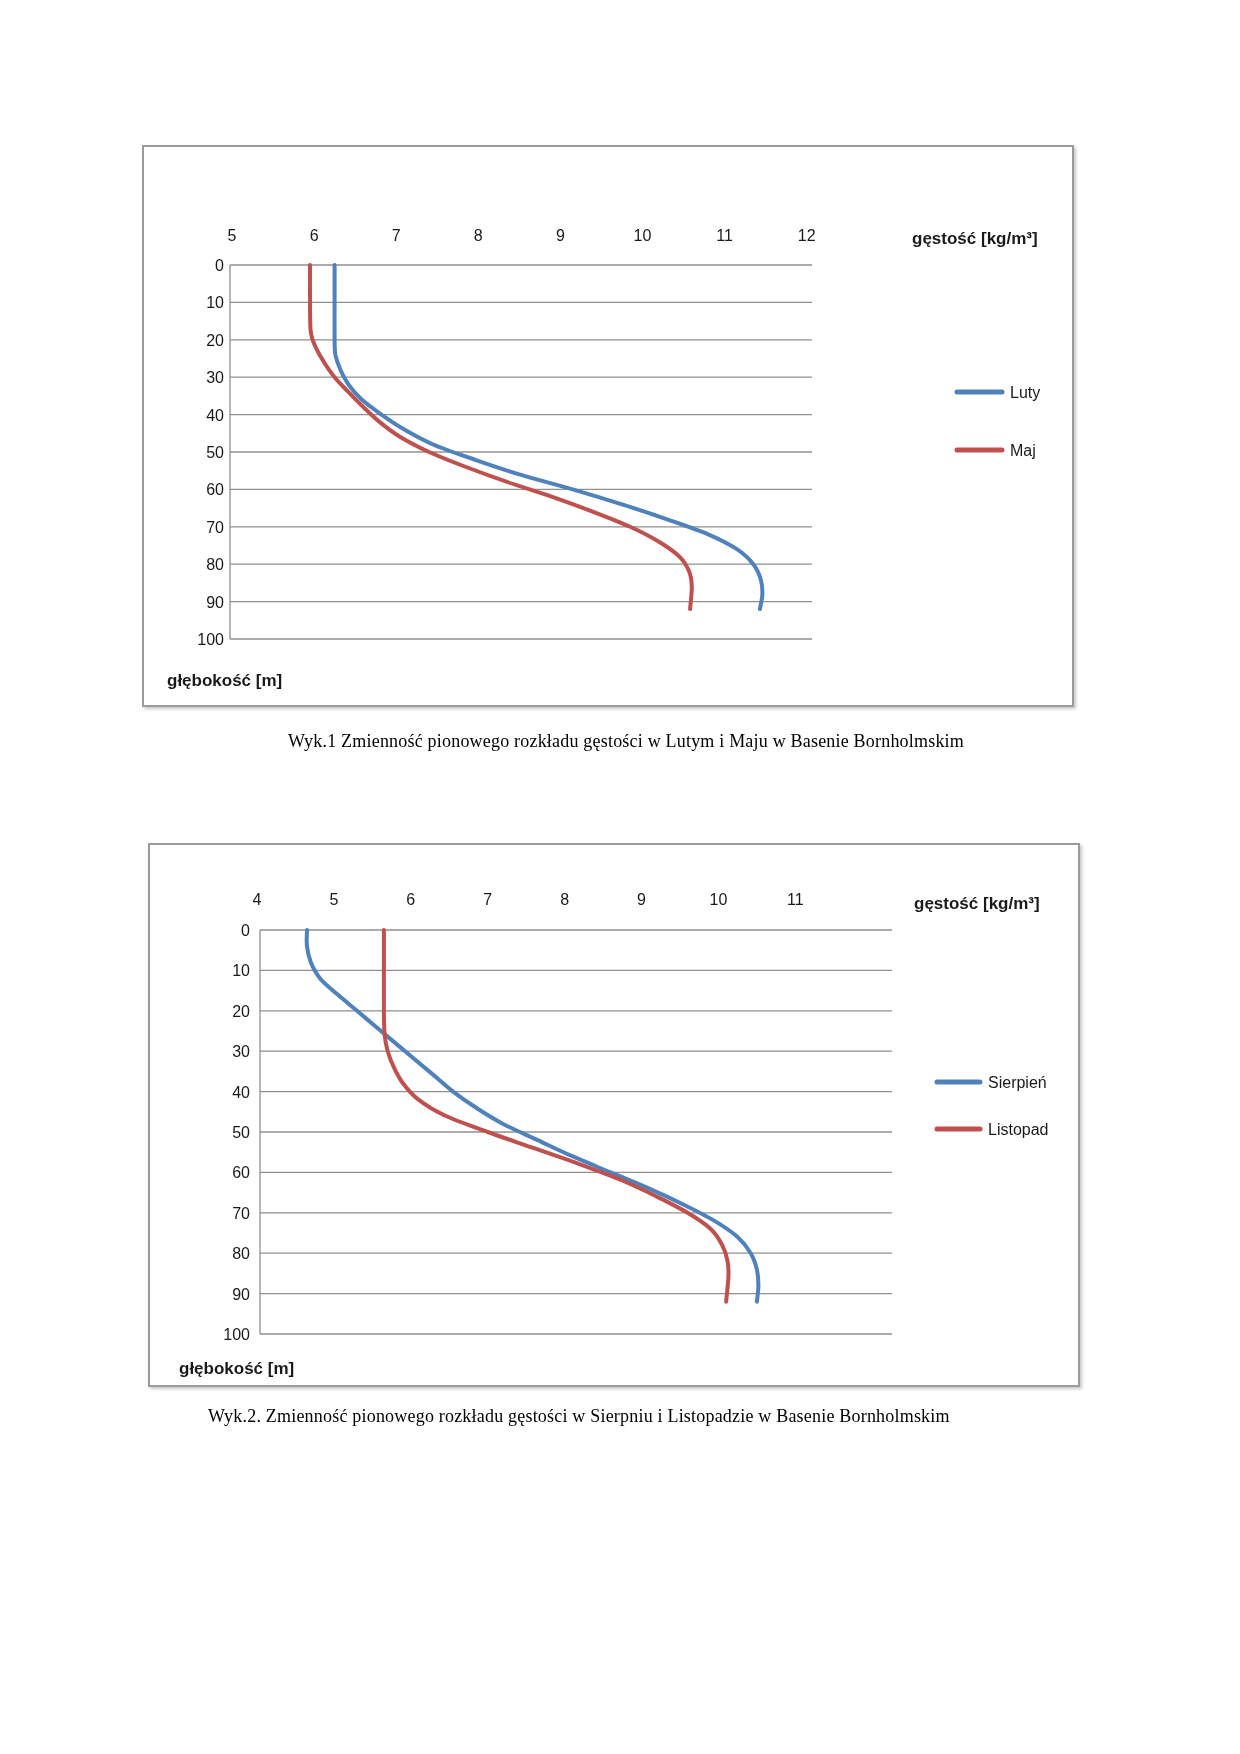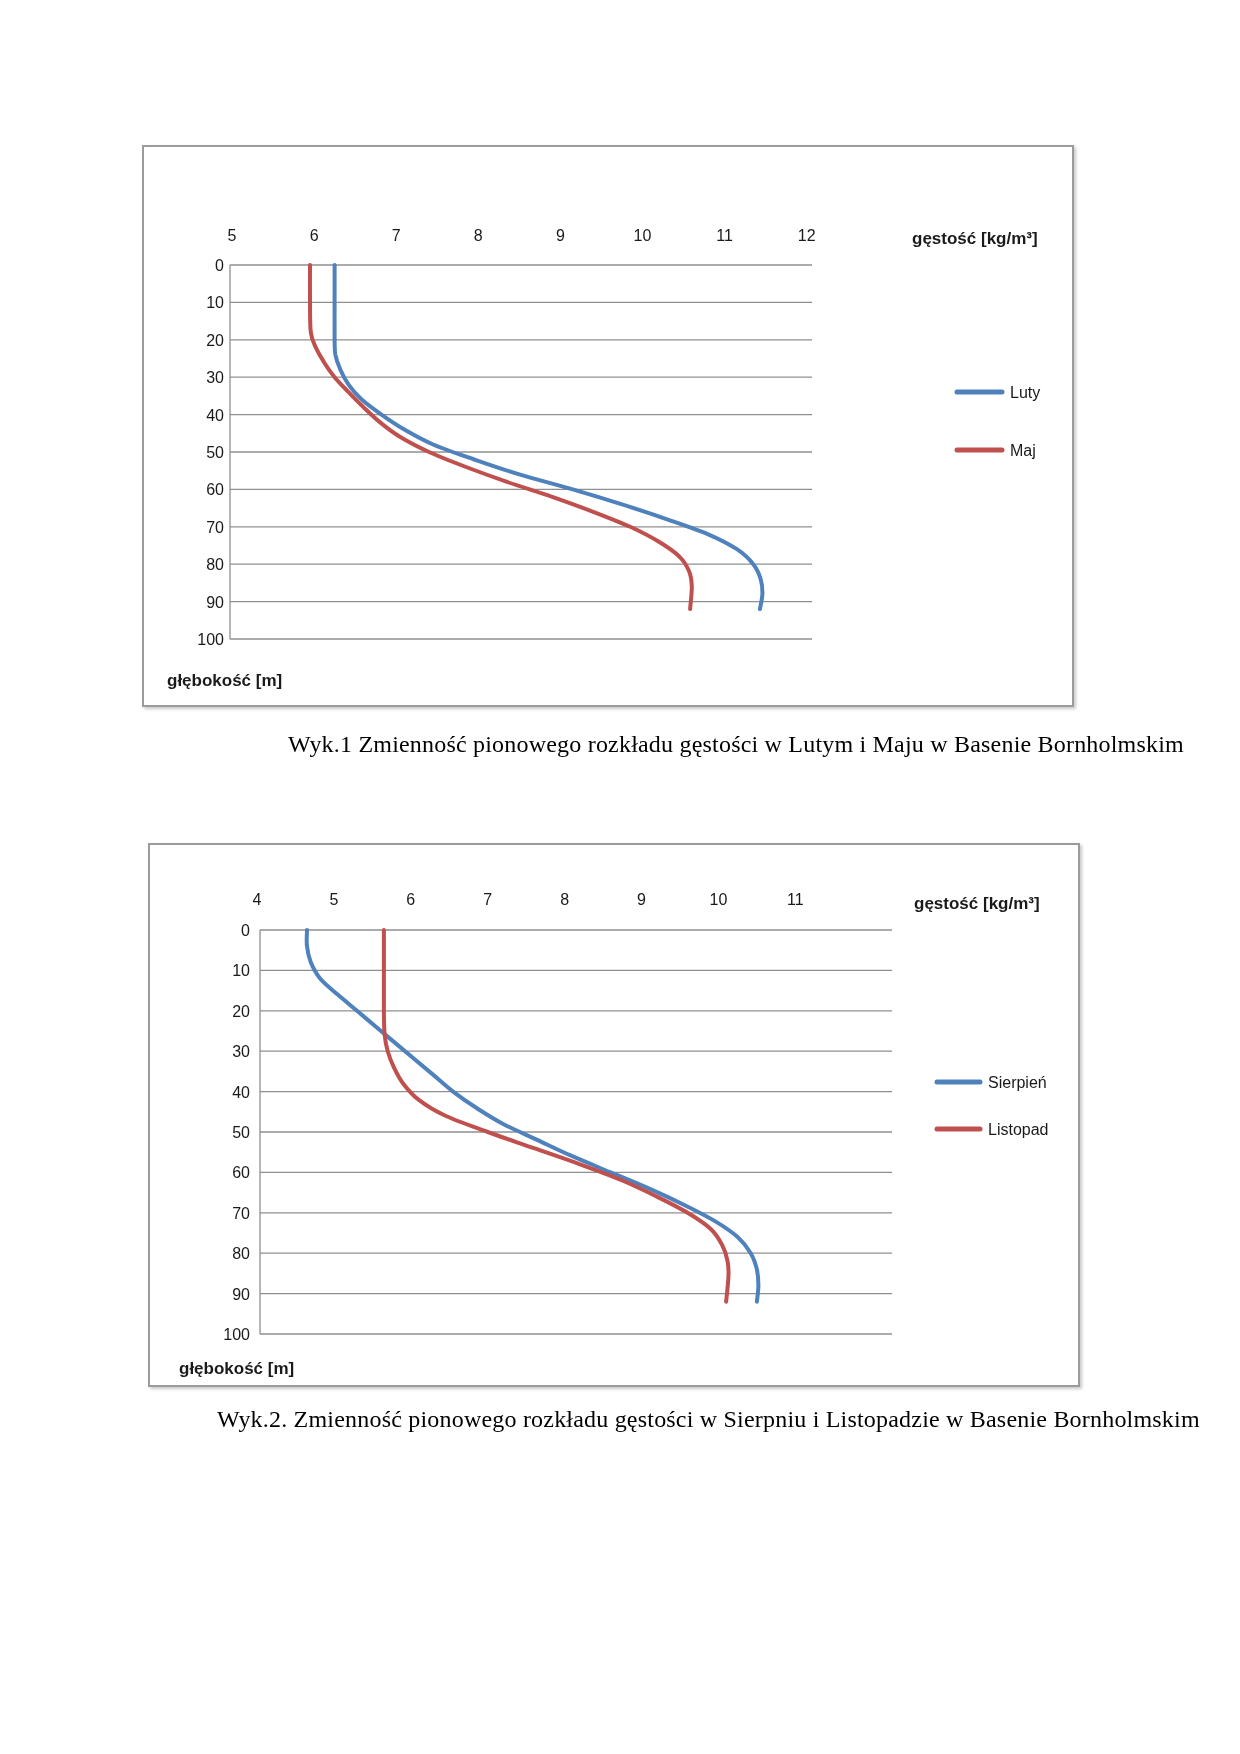--- a/index.html
+++ b/index.html
@@ -12,21 +12,21 @@
   .chart-box{
     position:absolute;
     background:#ffffff;
     border:2px solid #9b9b9b;
     box-shadow:2px 2px 3px #c9c9c9;
   }
   .chart-box svg{display:block;}
   .caption{
     position:absolute;
     font-family:"Liberation Serif", serif;
-    font-size:24px;
+    font-size:18px;
     color:#000000;
     white-space:nowrap;
     letter-spacing:0.2px;
     text-align:center;
   }
   text{fill:#1a1a1a;}
 </style>
 </head>
 <body>
 
@@ -113,13 +113,13 @@
       <path d="M 157.0 85.0 C 157.0 87.7, 156.3 95.8, 157.0 101.2 C 157.6 106.5, 158.7 111.9, 160.8 117.3 C 163.0 122.7, 165.6 128.1, 170.1 133.5 C 174.5 138.9, 181.6 144.3, 187.7 149.6 C 193.9 155.0, 200.6 160.4, 207.0 165.8 C 213.4 171.2, 219.8 176.6, 226.2 182.0 C 232.6 187.3, 239.0 192.7, 245.4 198.1 C 251.8 203.5, 258.2 208.9, 264.6 214.3 C 271.1 219.7, 277.5 225.1, 283.9 230.4 C 290.3 235.8, 296.0 241.2, 303.1 246.6 C 310.1 252.0, 317.8 257.4, 326.2 262.8 C 334.5 268.1, 342.8 273.5, 353.1 278.9 C 363.3 284.3, 376.2 289.7, 387.7 295.1 C 399.2 300.5, 410.1 305.9, 422.3 311.2 C 434.5 316.6, 447.9 322.0, 460.7 327.4 C 473.6 332.8, 487.0 338.2, 499.2 343.6 C 511.4 348.9, 522.9 354.3, 533.8 359.7 C 544.7 365.1, 555.6 370.5, 564.6 375.9 C 573.5 381.3, 581.6 386.7, 587.6 392.0 C 593.6 397.4, 597.5 402.8, 600.7 408.2 C 603.9 413.6, 605.6 419.0, 606.9 424.4 C 608.1 429.7, 608.4 435.1, 608.4 440.5 C 608.4 445.9, 607.1 454.0, 606.9 456.7" fill="none" stroke="#4F81BD" stroke-width="4" stroke-linecap="round" stroke-linejoin="round"></path>
       <path d="M 233.9 85.0 C 233.9 91.7, 233.9 111.9, 233.9 125.4 C 233.9 138.9, 233.8 155.0, 233.9 165.8 C 234.0 176.6, 234.0 183.3, 234.7 190.0 C 235.3 196.8, 236.2 200.8, 237.7 206.2 C 239.3 211.6, 241.3 217.0, 243.9 222.4 C 246.4 227.7, 249.0 233.1, 253.1 238.5 C 257.2 243.9, 261.4 249.3, 268.5 254.7 C 275.5 260.1, 283.9 265.5, 295.4 270.8 C 306.9 276.2, 323.0 281.6, 337.7 287.0 C 352.4 292.4, 368.5 297.8, 383.8 303.2 C 399.2 308.5, 415.2 313.9, 430.0 319.3 C 444.7 324.7, 459.5 330.1, 472.3 335.5 C 485.1 340.9, 496.0 346.3, 506.9 351.6 C 517.8 357.0, 528.7 362.4, 537.6 367.8 C 546.6 373.2, 554.9 378.6, 560.7 384.0 C 566.5 389.3, 569.4 394.7, 572.2 400.1 C 575.1 405.5, 576.6 410.9, 577.6 416.3 C 578.7 421.7, 578.7 425.7, 578.4 432.4 C 578.1 439.2, 576.5 452.6, 576.1 456.7" fill="none" stroke="#C0504D" stroke-width="4" stroke-linecap="round" stroke-linejoin="round"></path>
       <line x1="787" y1="237" x2="830" y2="237" stroke="#4F81BD" stroke-width="5" stroke-linecap="round"></line>
       <text x="838" y="243" font-family="&quot;Liberation Sans&quot;, sans-serif" font-size="16" font-weight="normal" text-anchor="start">Sierpień</text>
       <line x1="787" y1="284" x2="830" y2="284" stroke="#C0504D" stroke-width="5" stroke-linecap="round"></line>
       <text x="838" y="290" font-family="&quot;Liberation Sans&quot;, sans-serif" font-size="16" font-weight="normal" text-anchor="start">Listopad</text>
       <text x="29" y="529" font-family="&quot;Liberation Sans&quot;, sans-serif" font-size="17" font-weight="bold" text-anchor="start">głębokość [m]</text>
     </svg>
 </div>
 
-<div class="caption" style="left:217px; top:1406px;">Wyk.2. Zmienność pionowego rozkładu gęstości w Sierpniu i Listopadzie w Basenie Bornholmskim</div>
+<div class="caption" style="left:208px; top:1406px;">Wyk.2. Zmienność pionowego rozkładu gęstości w Sierpniu i Listopadzie w Basenie Bornholmskim</div>
 
 </body></html>

